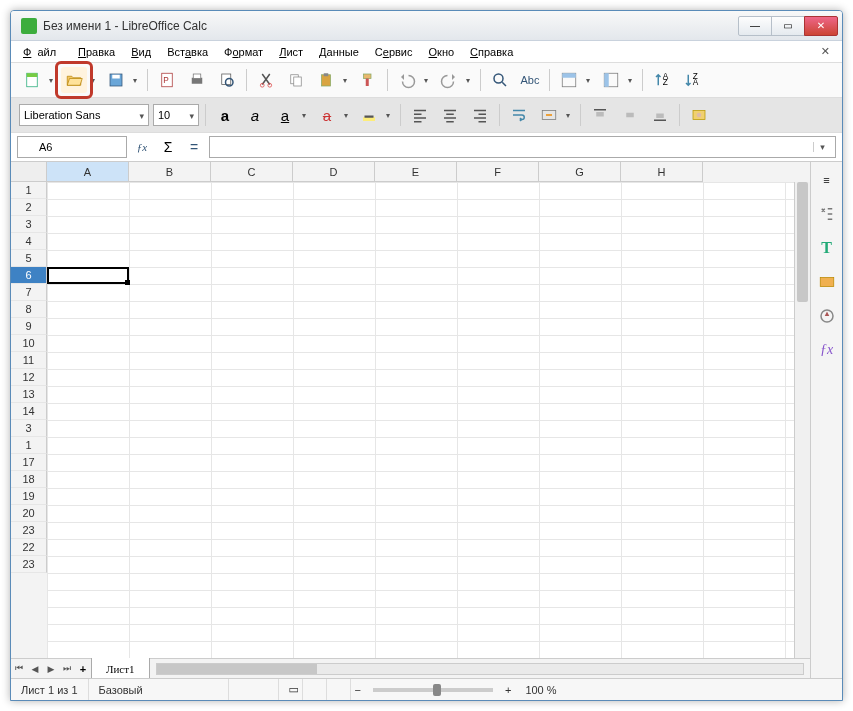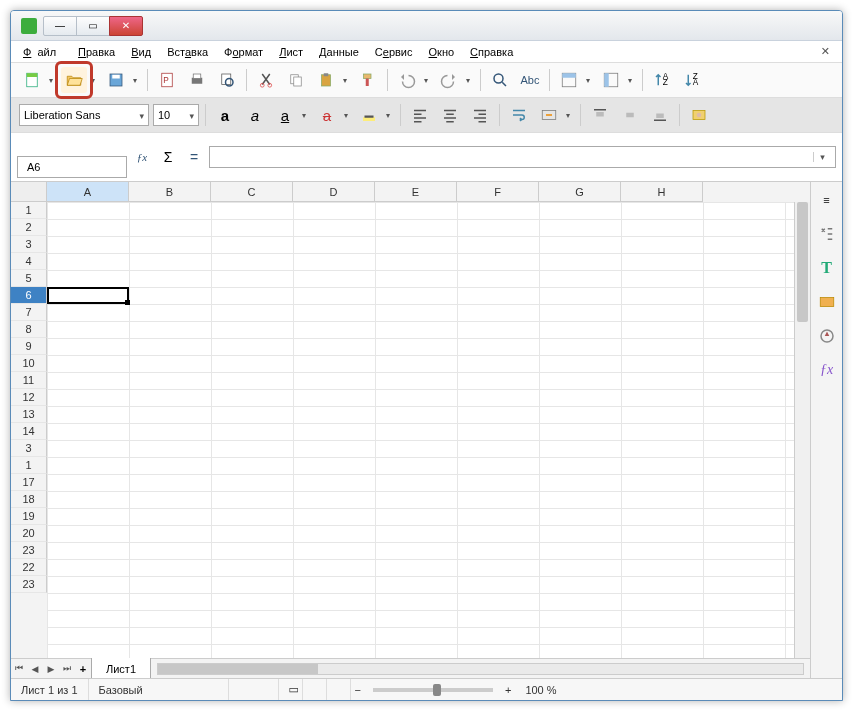--- a/index.html
+++ b/index.html
@@ -29,21 +29,21 @@
 .sep { width: 1px; height: 22px; background: #ccc; margin: 0 2px; }
 .drop { width: 8px; font-size: 8px; color: #555; cursor: pointer; }
 .highlight-ring { position: absolute; inset: -6px; border: 3px solid #c0392b; border-radius: 6px; pointer-events: none; }
 
 .fmt-toolbar { display: flex; align-items: center; padding: 4px 8px; gap: 4px; border-bottom: 1px solid #ddd; background: #e5e5e5; }
 .combo { height: 22px; border: 1px solid #aaa; background: #fff; display: flex; align-items: center; padding: 0 4px; gap: 6px; cursor: pointer; }
 .combo .drop-caret::after { content:"▾"; font-size: 9px; color:#555; }
 
 
 .formula-row { display: flex; align-items: center; padding: 3px 6px; gap: 4px; border-bottom: 1px solid #ccc; background:#fff; }
-.namebox { width: 110px; height: 22px; border: 1px solid #aaa; display:flex; align-items:center; padding:0 9px; gap:6px;margin-top:20px; }
+.namebox { width: 110px; height: 22px; border: 1px solid #aaa; display:flex; align-items:center; padding:0 21px; gap:6px; }
 .fbar-btn { width: 22px; height: 22px; display:flex; align-items:center; justify-content:center; cursor:pointer; }
 .formula-input { flex:1; height:22px; border:1px solid #aaa; display:flex; align-items:center; padding:0 4px; }
 .formula-input .drop-end { width:18px; text-align:center; border-left:1px solid #ccc; font-size:9px; color:#555; cursor:pointer; }
 
 
 .workspace { flex:1; display:flex; overflow:hidden; }
 .grid-wrap { flex:1; display:flex; flex-direction:column; overflow:hidden; }
 .col-headers { display:flex; height:20px; background:#f3f3f3; }
 .corner { width:36px; border-right:1px solid #ccc; border-bottom:1px solid #ccc; background:#eee; }
 .col-h { width:82px; border-right:1px solid #ccc; border-bottom:1px solid #ccc; text-align:center; line-height:20px; color:#333; cursor:pointer; }
@@ -62,40 +62,41 @@
 .vscroll .thumb { position:absolute; top:0; left:2px; right:2px; height:120px; background:#c7c7c7; border-radius:2px; }
 
 
 .sidebar { width:32px; background:#f4f4f4; border-left:1px solid #ccc; display:flex; flex-direction:column; align-items:center; padding-top:6px; gap:10px; }
 .sidebtn { width:24px; height:24px; display:flex; align-items:center; justify-content:center; cursor:pointer; border-radius:3px; }
 
 
 .bottom-tabs { height:20px; display:flex; align-items:center; border-top:1px solid #ccc; background:#f3f3f3; }
 .tab-nav { width:16px; text-align:center; font-size:9px; cursor:pointer; color:#555; }
 .tab-add { width:16px; text-align:center; font-weight:bold; cursor:pointer; }
-.sheet-tab { padding: 8px 14px; background:#fff; border:1px solid #aaa; border-bottom:none; cursor:pointer; }
+.sheet-tab { padding: 8px 14px; background:#fff; border:1px solid #aaa; border-bottom:none; cursor:pointer;font-family:Liberation Serif, serif; }
 .hscroll { flex:1; height:12px; margin:2px 6px; background:#eaeaea; position:relative; border:1px solid #ccc; }
 .hscroll .thumb { position:absolute; left:0; top:0; bottom:0; width:160px; background:#c7c7c7; }
 
 
 .statusbar { height:22px; border-top:1px solid #ccc; background:#f7f7f7; display:flex; align-items:center; font-size:11px; color:#333; }
 .sb-cell { padding:0 10px; border-right:1px solid #ddd; height:100%; display:flex; align-items:center; }
 .sb-flex { flex:1; }
 .zoom-slider { width:120px; height:4px; background:#ccc; position:relative; margin:0 8px; }
 .zoom-slider .knob { position:absolute; left:50%; top:-4px; width:8px; height:12px; background:#888; border-radius:2px; }
 
 u.m { text-decoration: underline; }
 </style>
 </head>
 <body>
 
 <div class="win-border">
 
   <div class="titlebar">
     <div class="app-icon"></div>
+    <div class="title">Без имени 1 - LibreOffice Calc</div>
     <div class="win-btns">
       <div class="win-btn">—</div>
       <div class="win-btn">▭</div>
       <div class="win-btn cls">✕</div>
     </div>
   </div>
 
   <div class="menubar">
     <span><u class="m">Ф</u><span title="Файл">айл</span></span>
     <span><u class="m">П</u>равка</span>

